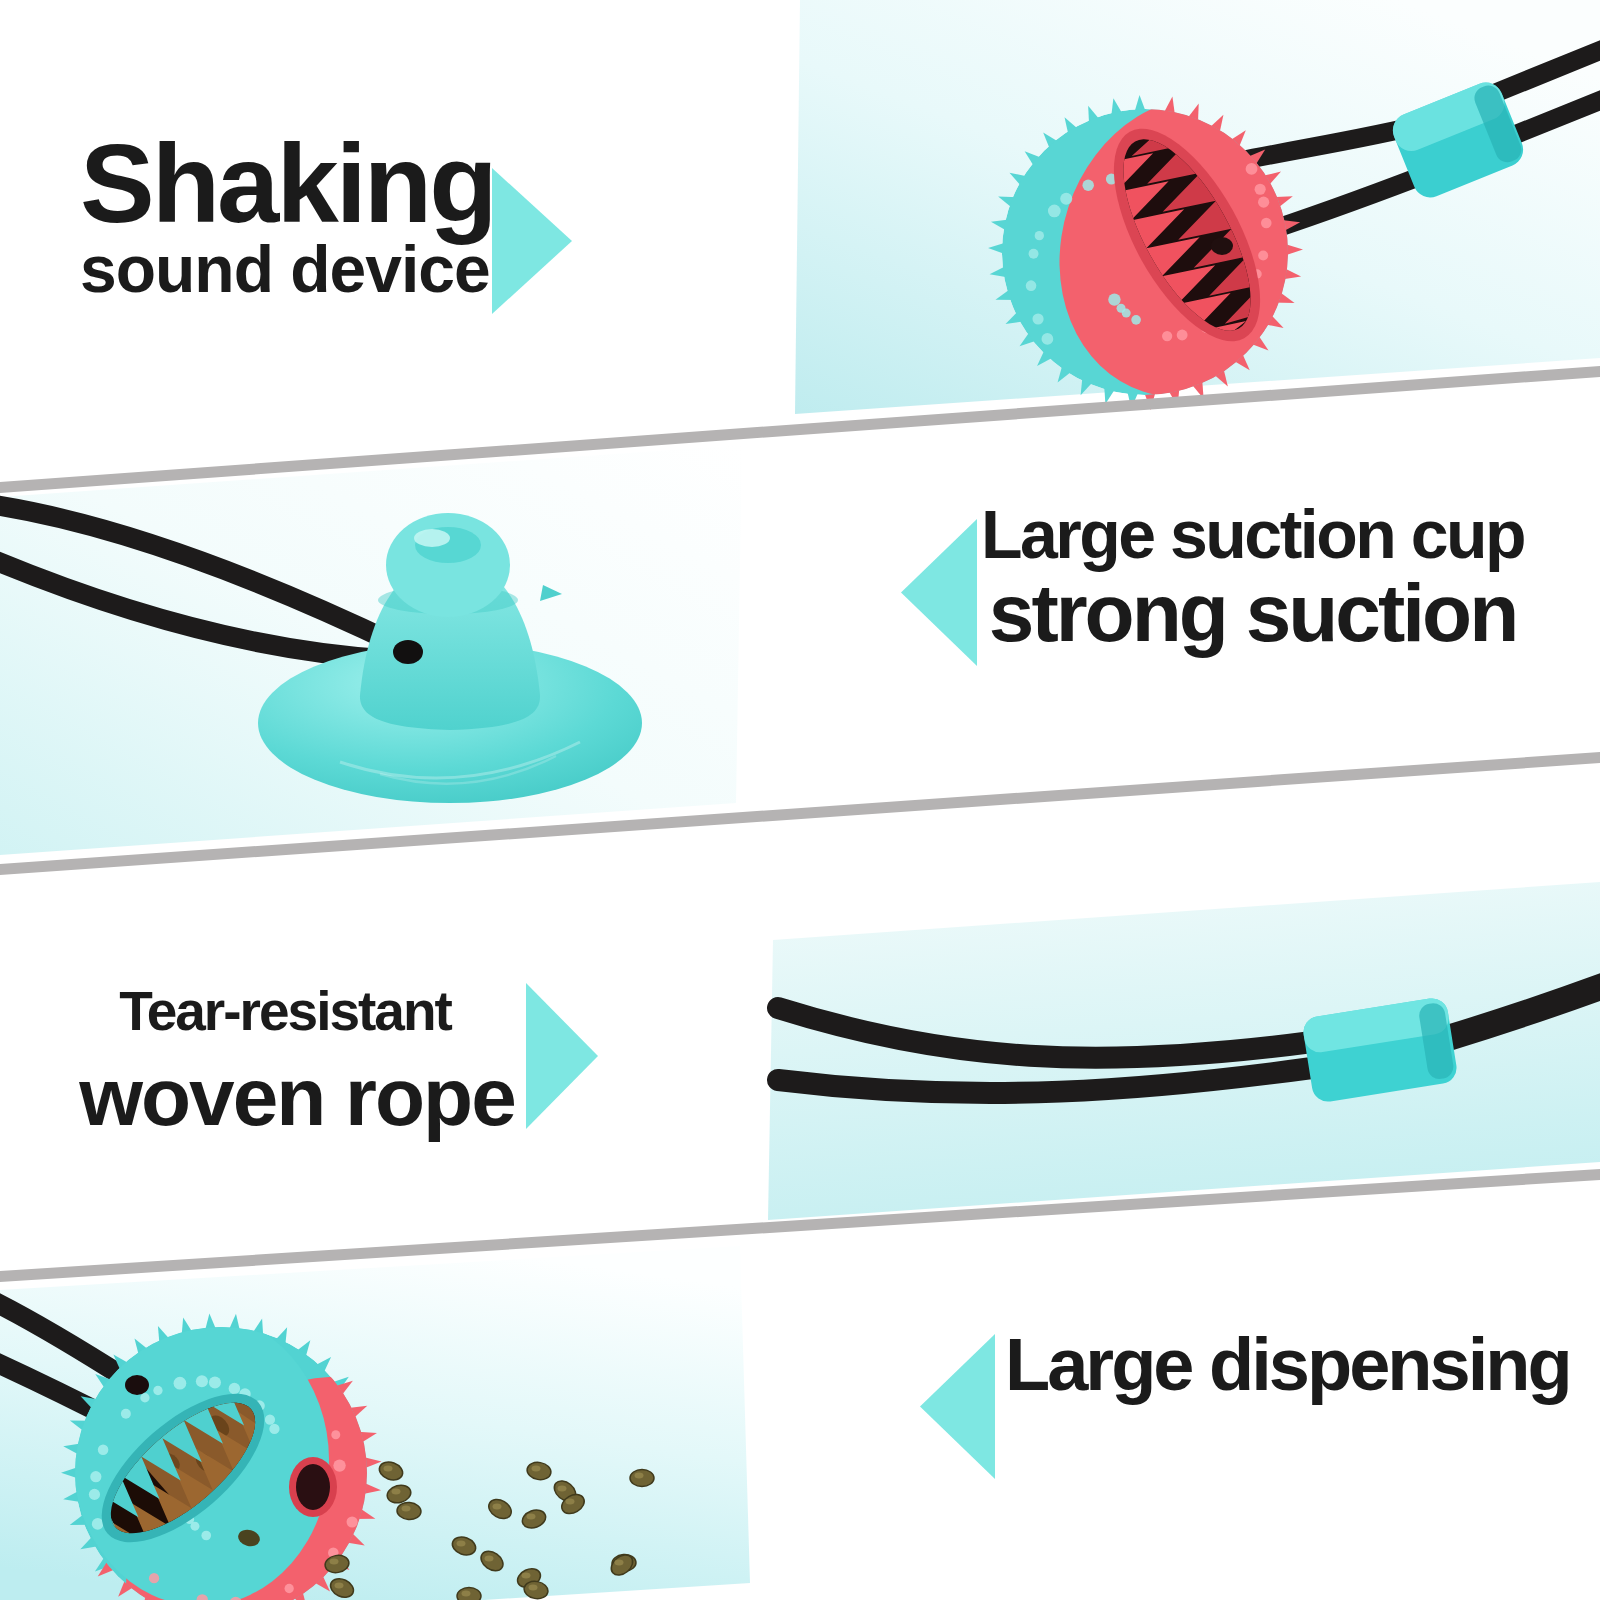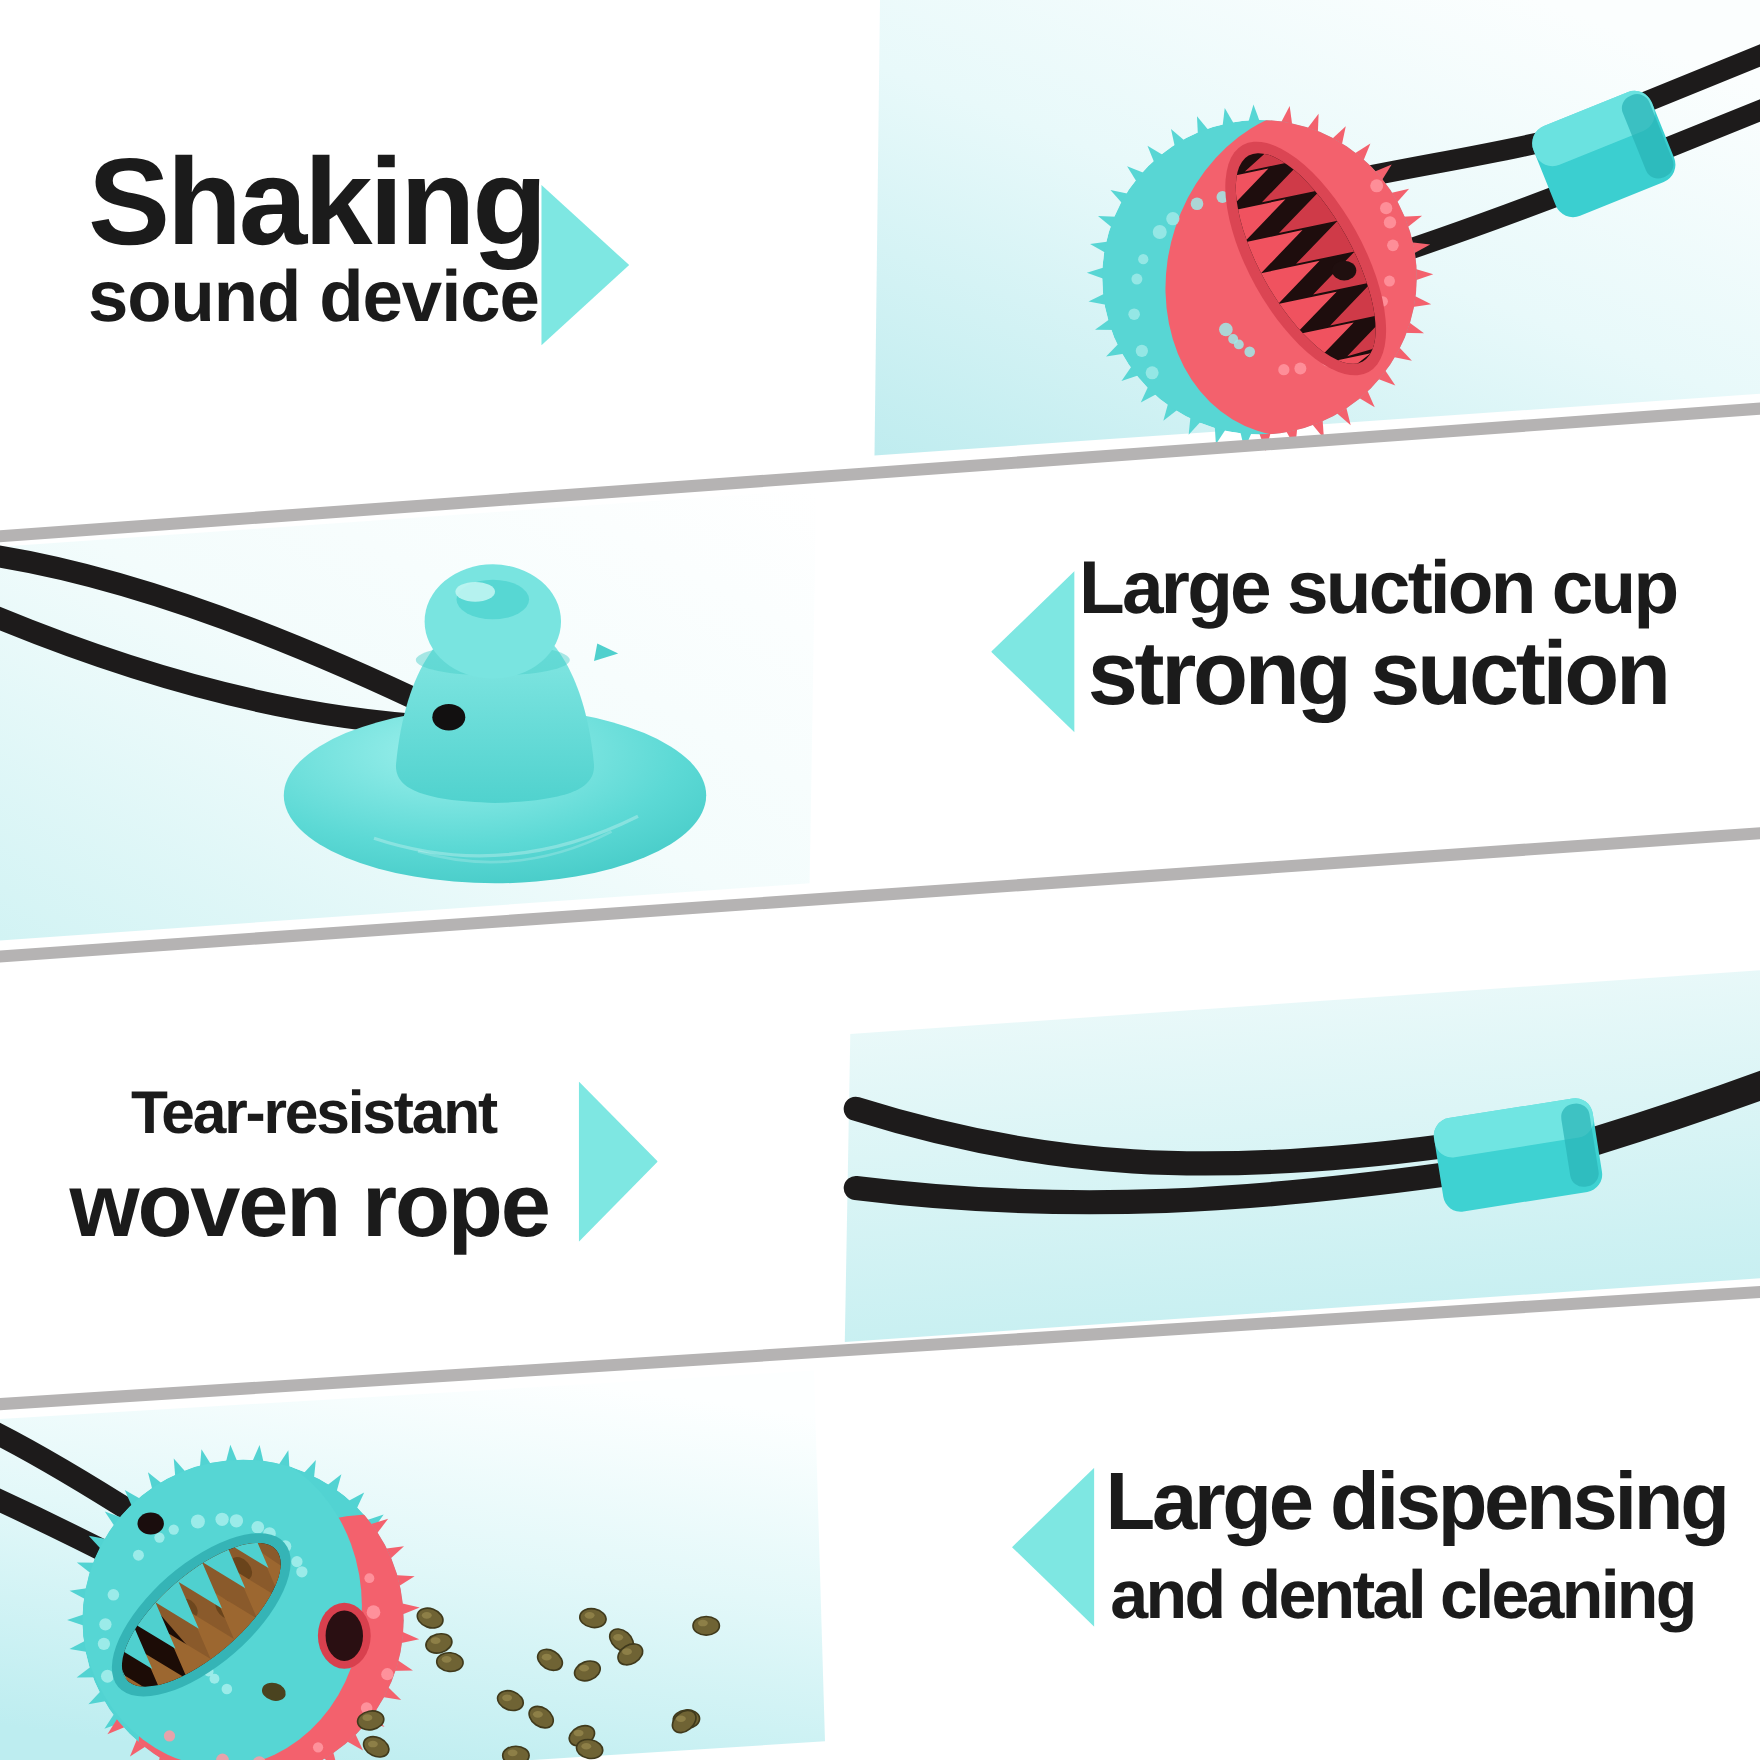--- a/index.html
+++ b/index.html
@@ -16,21 +16,21 @@
   
   .f1-l1{left:80px;top:128px;font-size:112px;letter-spacing:-3px;}
   .f1-l2{left:80px;top:236px;font-size:66px;letter-spacing:-1px;}
   .a1{left:492px;top:168px;width:80px;height:146px;}
   
   .f2-l1{left:980px;top:500px;width:545px;font-size:68px;letter-spacing:-2.5px;}
   .f2-l2{left:980px;top:572px;width:545px;font-size:82px;letter-spacing:-3px;}
   .a2{left:901px;top:519px;width:76px;height:147px;}
   
   .f3-l1{left:30px;top:984px;width:510px;font-size:55px;letter-spacing:-2px;}
-  .f3-l2{left:26px;top:1056px;width:510px;font-size:82px;letter-spacing:-2px;}
+  .f3-l2{left:42px;top:1056px;width:510px;font-size:82px;letter-spacing:-2px;}
   .a3{left:526px;top:983px;width:72px;height:146px;}
   
   .f4-l1{left:1005px;top:1328px;width:540px;font-size:74px;letter-spacing:-3px;}
   .f4-l2{left:1005px;top:1420px;width:540px;font-size:62px;letter-spacing:-2.5px;}
   .a4{left:920px;top:1334px;width:75px;height:145px;}
 </style>
 </head>
 <body>
 
 <div class="page">
@@ -369,16 +369,15 @@
 
   <div class="feature-line centered f2-l1">Large suction cup</div>
   <div class="feature-line centered f2-l2">strong suction</div>
   <div class="tri left a2"></div>
 
   <div class="feature-line centered f3-l1">Tear-resistant</div>
   <div class="feature-line centered f3-l2">woven rope</div>
   <div class="tri right a3"></div>
 
   <div class="feature-line centered f4-l1">Large dispensing</div>
-  <div class="feature-line centered f4-l2">and dental cleaning</div>
   <div class="tri left a4"></div>
 
 </div>
 
 </body></html>

